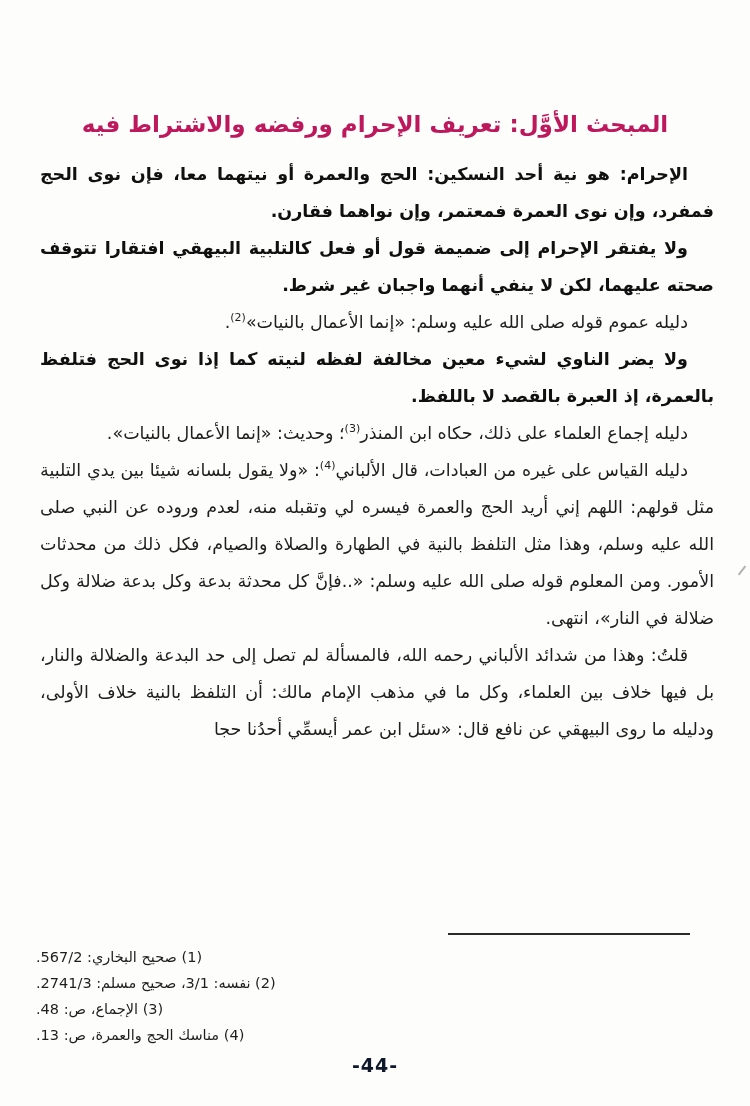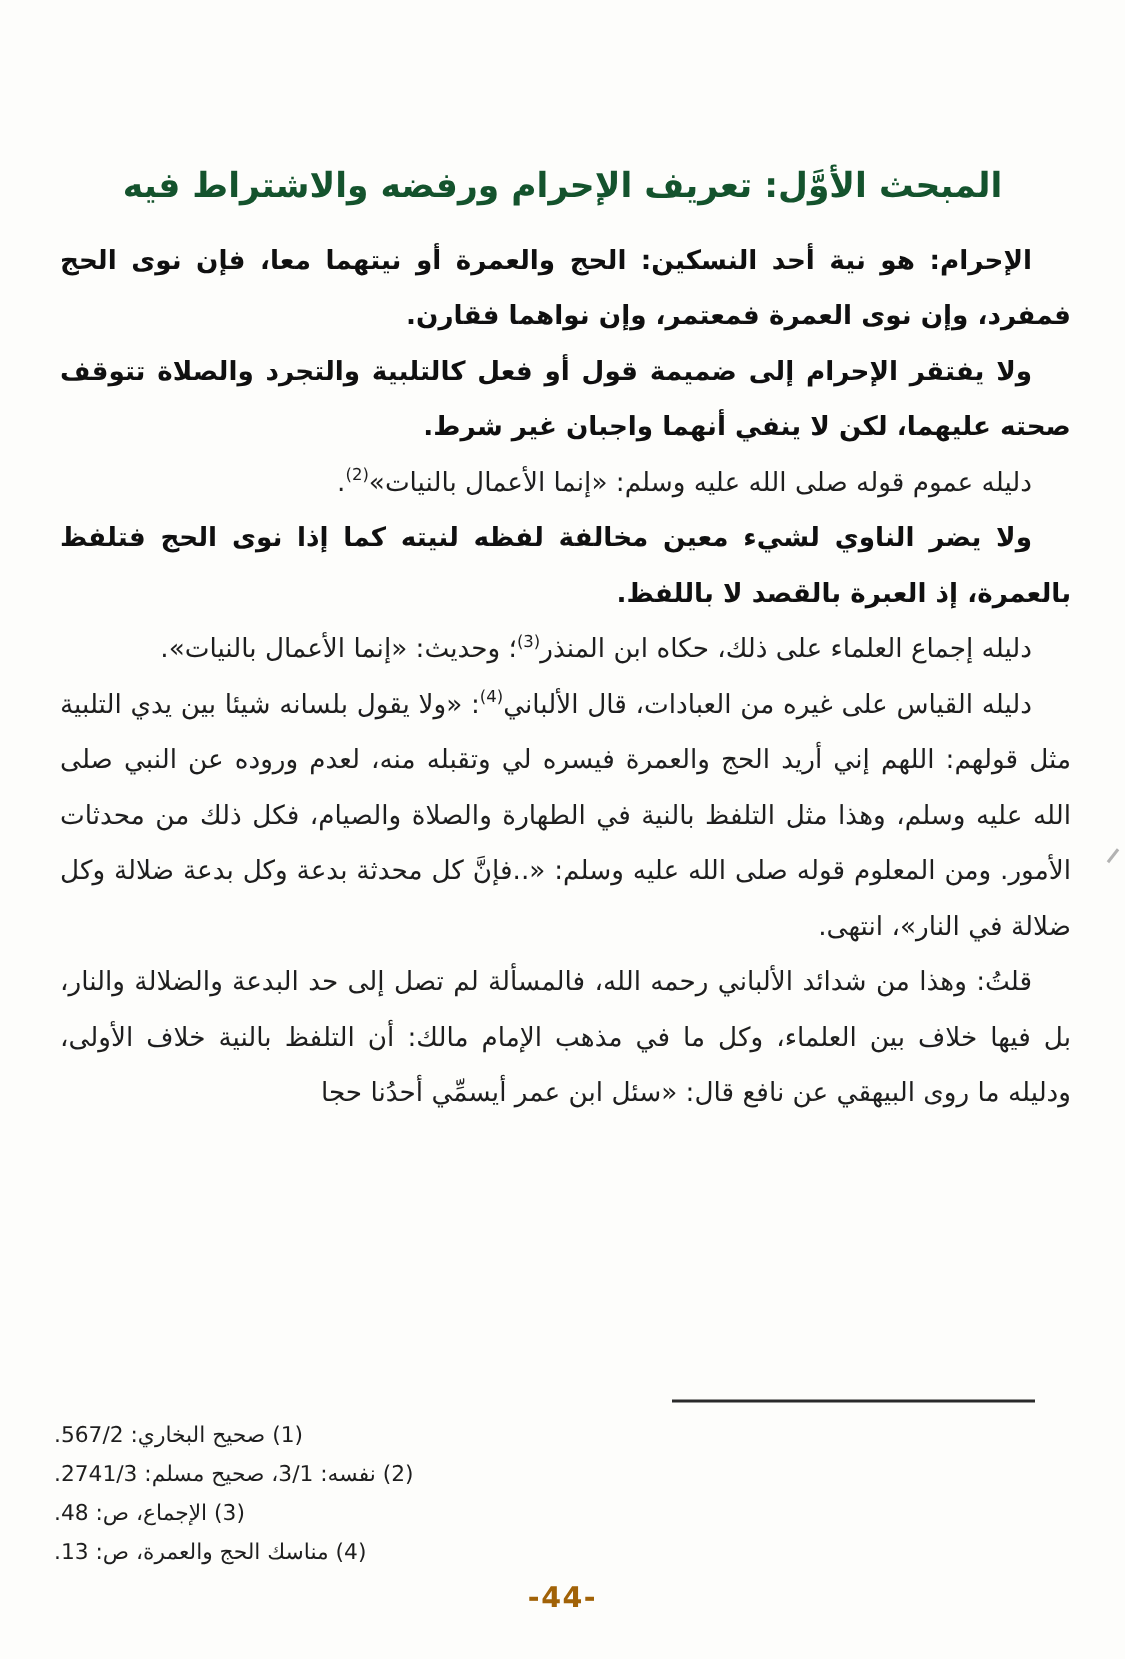--- a/index.html
+++ b/index.html
@@ -19,21 +19,21 @@
   }
   .doc-title {
     position: absolute;
     top: 66px;
     left: 0;
     right: 0;
     text-align: center;
     direction: rtl;
     font-size: 23px;
     font-weight: bold;
-    color: #14532d;
+    color: #be185d;
     margin-top: 45px;
   }
   .body-text {
     position: absolute;
     top: 156px;
     right: 36px;
     left: 40px;
     height: 756px;
     overflow: hidden;
   }
@@ -77,21 +77,21 @@
   .page-number {
     position: absolute;
     bottom: 30px;
     left: 0;
     right: 0;
     text-align: center;
     direction: ltr;
     font-size: 19px;
     font-weight: bold;
     letter-spacing: 1px;
-    color: #a16207;
+    color: #0f172a;
   }
   .artifact {
     position: absolute;
     right: 7px;
     top: 565px;
     width: 2px;
     height: 11px;
     background: #8a8a8a;
     transform: rotate(38deg);
     opacity: 0.65;
@@ -99,21 +99,21 @@
 </style>
 </head>
 <body>
 
 <div class="page">
 
   <h1 class="doc-title">المبحث الأوَّل: تعريف الإحرام ورفضه والاشتراط فيه</h1>
 
   <div class="body-text">
       <p class="para bold"><span>الإحرام: هو نية أحد النسكين: الحج والعمرة أو نيتهما معا، فإن نوى الحج فمفرد، وإن نوى العمرة فمعتمر، وإن نواهما فقارن.</span></p>
-      <p class="para bold"><span>ولا يفتقر الإحرام إلى ضميمة قول أو فعل كالتلبية والتجرد والصلاة تتوقف صحته عليهما، لكن لا ينفي أنهما واجبان غير شرط.</span></p>
+      <p class="para bold"><span>ولا يفتقر الإحرام إلى ضميمة قول أو فعل كالتلبية البيهقي افتقارا تتوقف صحته عليهما، لكن لا ينفي أنهما واجبان غير شرط.</span></p>
       <p class="para regular"><span>دليله عموم قوله صلى الله عليه وسلم: «إنما الأعمال بالنيات»</span><sup class="fn-ref">(2)</sup><span>.</span></p>
       <p class="para bold"><span>ولا يضر الناوي لشيء معين مخالفة لفظه لنيته كما إذا نوى الحج فتلفظ بالعمرة، إذ العبرة بالقصد لا باللفظ.</span></p>
       <p class="para regular"><span>دليله إجماع العلماء على ذلك، حكاه ابن المنذر</span><sup class="fn-ref">(3)</sup><span>؛ وحديث: «إنما الأعمال بالنيات».</span></p>
       <p class="para regular"><span>دليله القياس على غيره من العبادات، قال الألباني</span><sup class="fn-ref">(4)</sup><span>: «ولا يقول بلسانه شيئا بين يدي التلبية مثل قولهم: اللهم إني أريد الحج والعمرة فيسره لي وتقبله منه، لعدم وروده عن النبي صلى الله عليه وسلم، وهذا مثل التلفظ بالنية في الطهارة والصلاة والصيام، فكل ذلك من محدثات الأمور. ومن المعلوم قوله صلى الله عليه وسلم: «..فإنَّ كل محدثة بدعة وكل بدعة ضلالة وكل ضلالة في النار»، انتهى.</span></p>
       <p class="para regular"><span>قلتُ: وهذا من شدائد الألباني رحمه الله، فالمسألة لم تصل إلى حد البدعة والضلالة والنار، بل فيها خلاف بين العلماء، وكل ما في مذهب الإمام مالك: أن التلفظ بالنية خلاف الأولى، ودليله ما روى البيهقي عن نافع قال: «سئل ابن عمر أيسمِّي أحدُنا حجا</span></p>
     </div>
 
   <div class="footnotes">
     <div class="footnote-separator"></div>
     <div>

